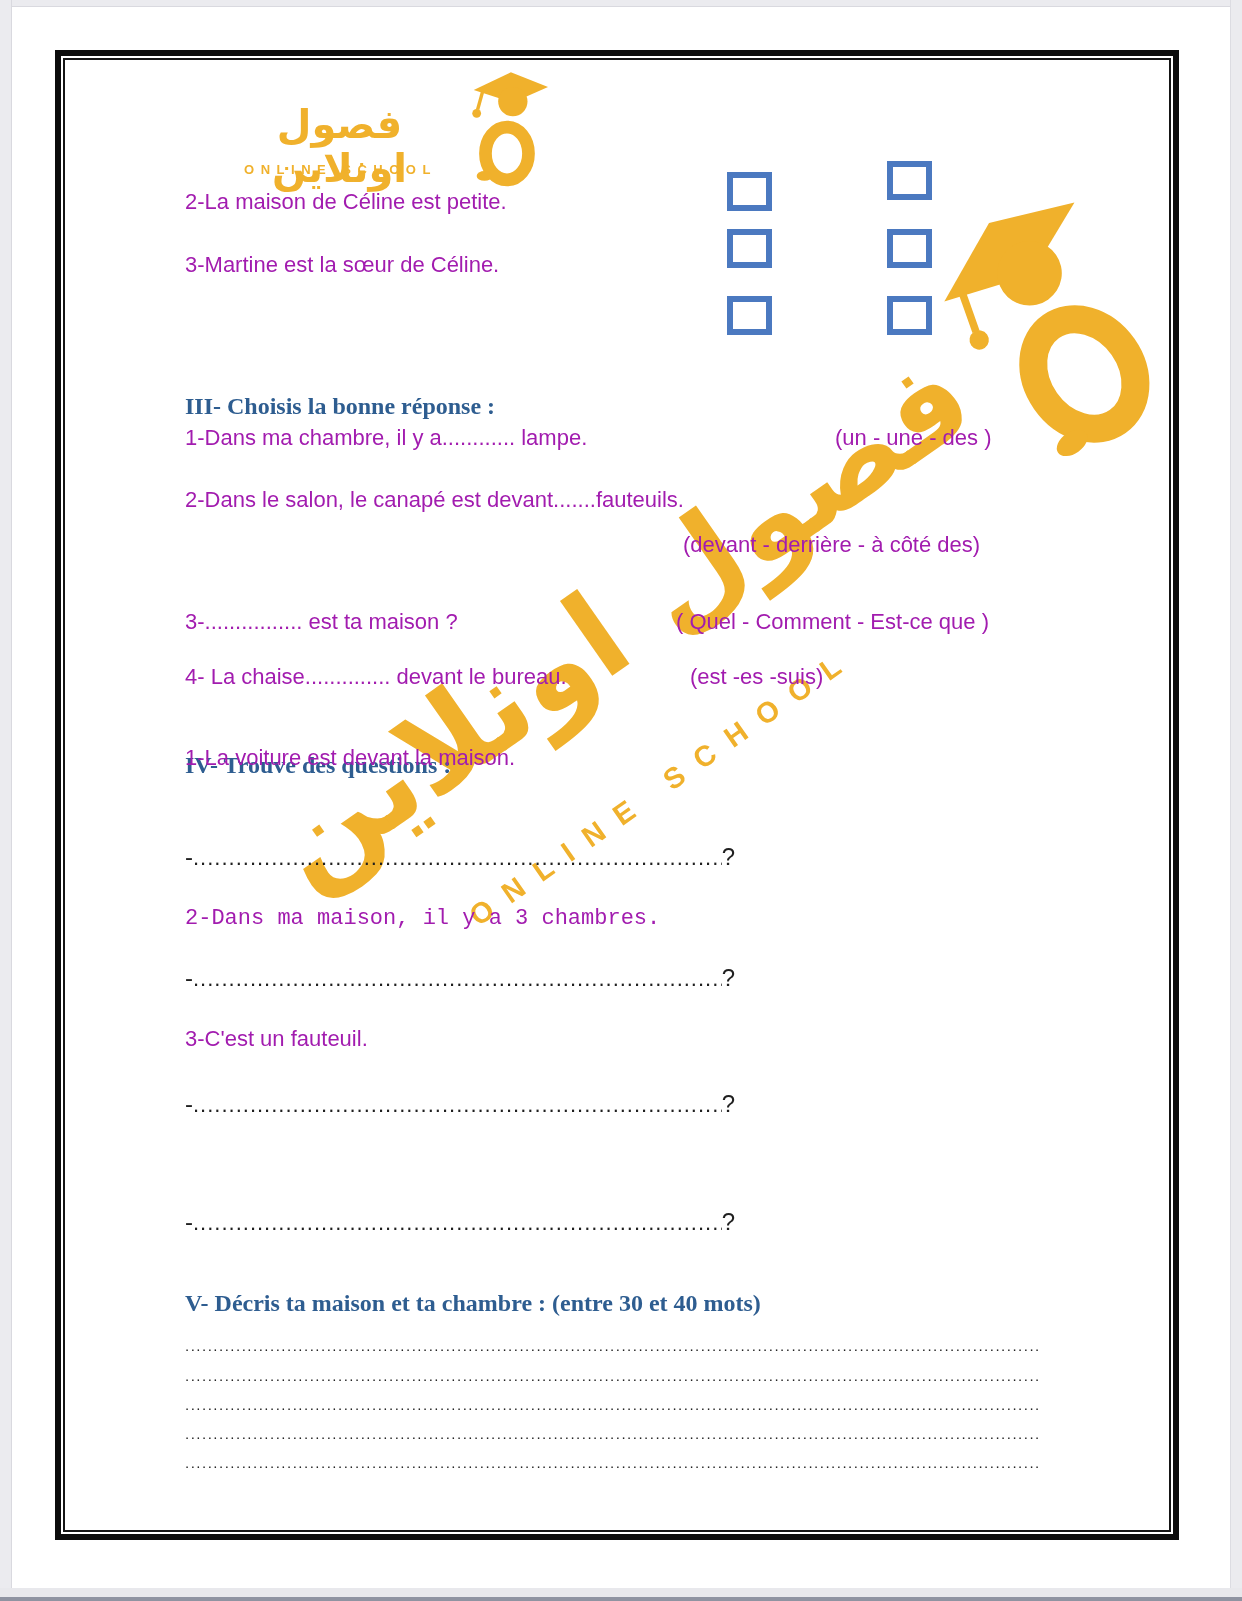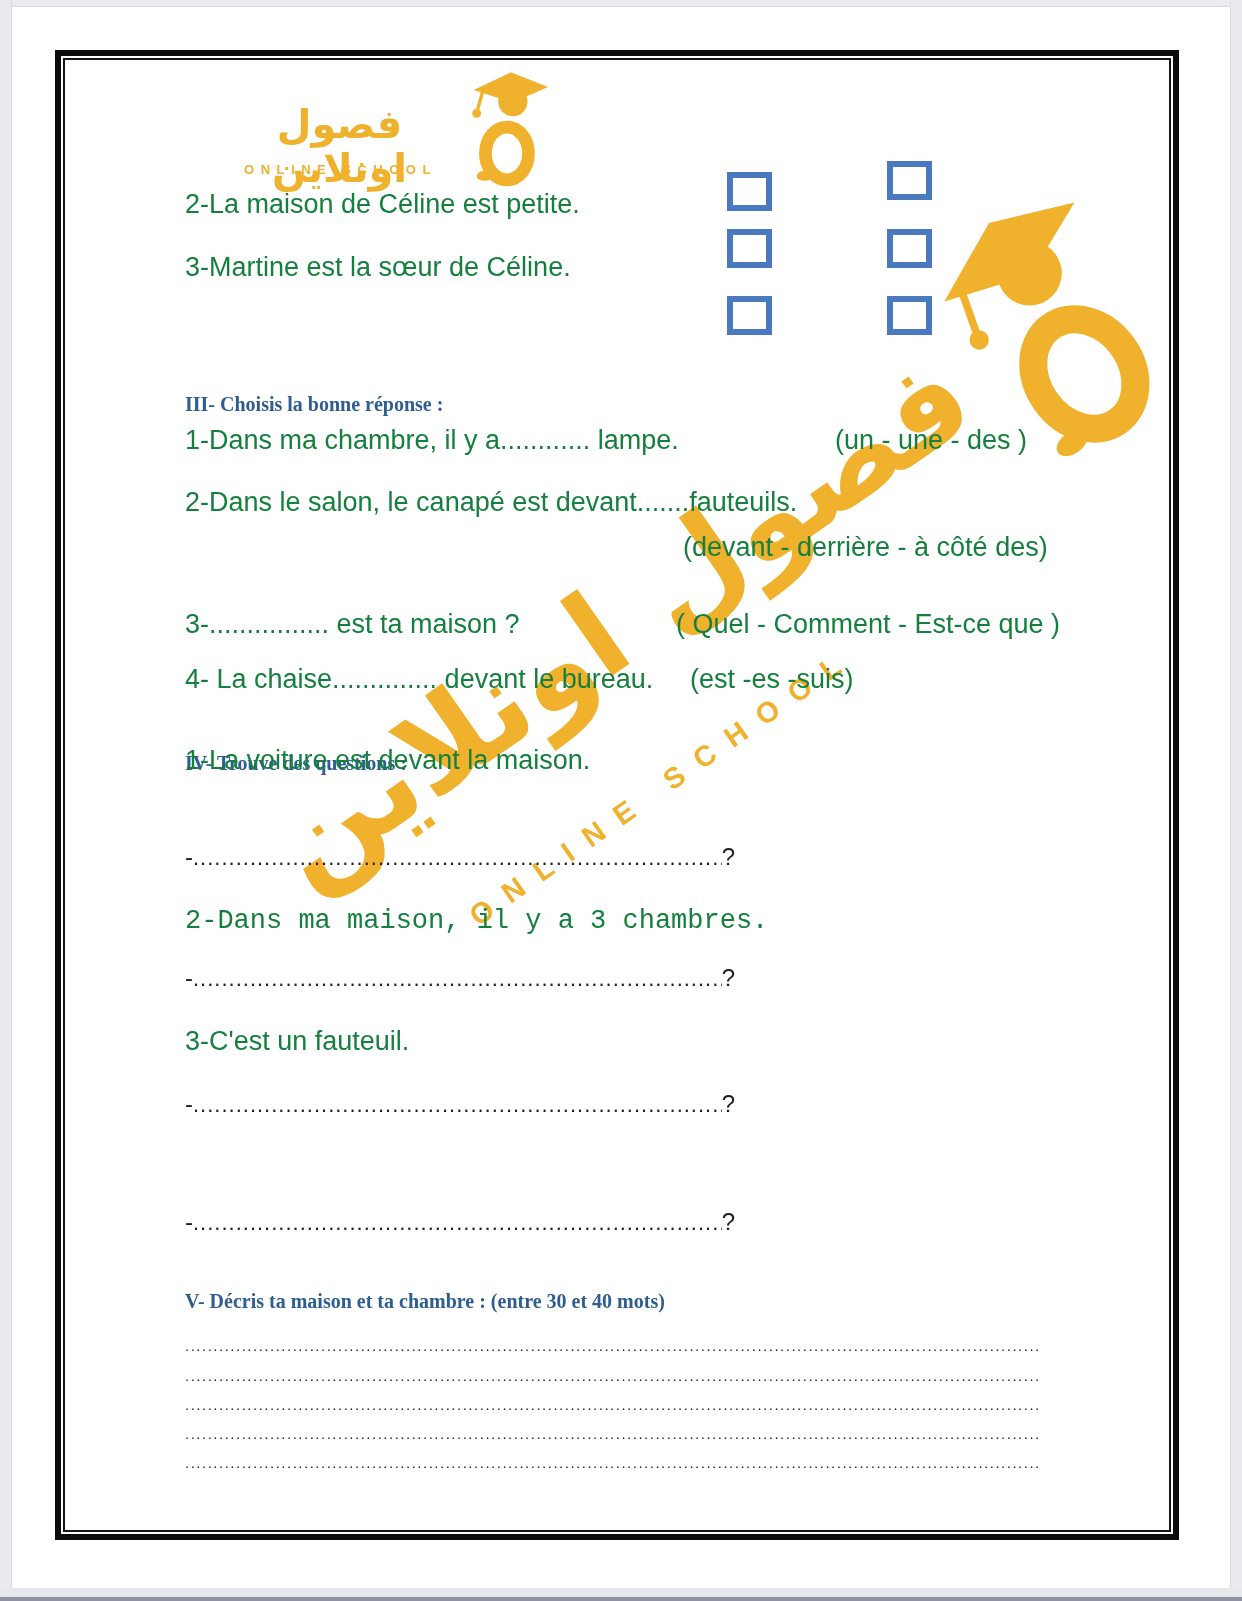--- a/index.html
+++ b/index.html
@@ -13,22 +13,22 @@
   .edge-right{position:absolute;right:0;top:0;width:11px;height:1601px;background:#ebebef;border-left:1px solid #dcdce2;}
   .edge-bottom-strip{position:absolute;left:0;top:1588px;width:1242px;height:9px;background:#e8e8ec;}
   .edge-bottom-line{position:absolute;left:0;top:1597px;width:1242px;height:4px;background:#8f93a1;}
 
   
   .frame{position:absolute;left:55px;top:50px;width:1124px;height:1490px;border:6px solid #0c0c0c;box-sizing:border-box;}
   .frame-inner{position:absolute;inset:2px;border:2px solid #151515;}
 
   .content{position:absolute;inset:0;z-index:2;}
   .abs{position:absolute;}
-  .body-text{font-size:27px;line-height:1.25;color:#15803d;white-space:nowrap;}
-  .heading{font-family:"Liberation Serif", serif;font-weight:bold;font-size:20px;color:#2e5d90;white-space:nowrap;}
+  .body-text{font-size:22px;line-height:1.25;color:#a21caf;white-space:nowrap;}
+  .heading{font-family:"Liberation Serif", serif;font-weight:bold;font-size:24px;color:#2e5d90;white-space:nowrap;}
 
   
   .logo-arabic{font-family:"DejaVu Sans", sans-serif;font-weight:bold;font-size:40px;color:#f0b12c;text-align:center;width:235px;line-height:1.1;}
   .logo-english{font-size:13px;font-weight:bold;color:#f0b12c;letter-spacing:6.5px;text-align:center;width:225px;white-space:nowrap;}
 
   
   .checkbox{position:absolute;width:33px;height:27px;border:6px solid #4b79c0;background:#ffffff;}
 
   
   .answer-line{display:flex;align-items:flex-end;width:550px;font-size:24px;color:#1f1f1f;}

